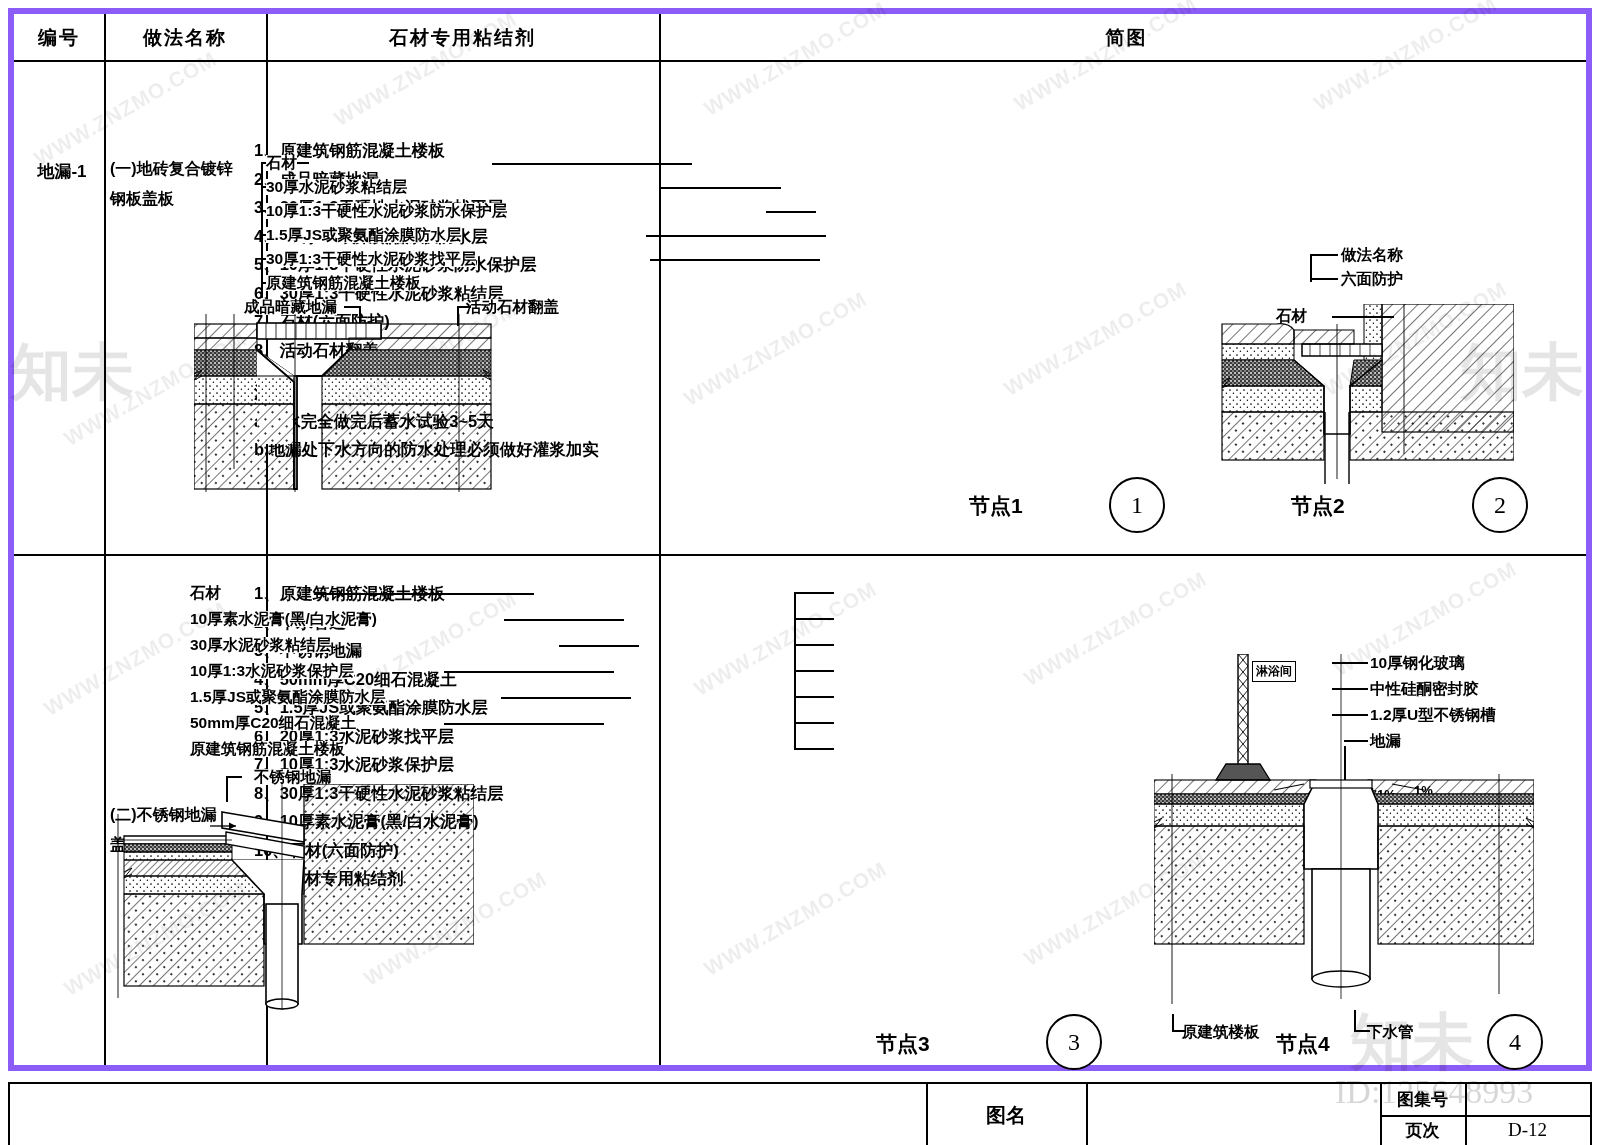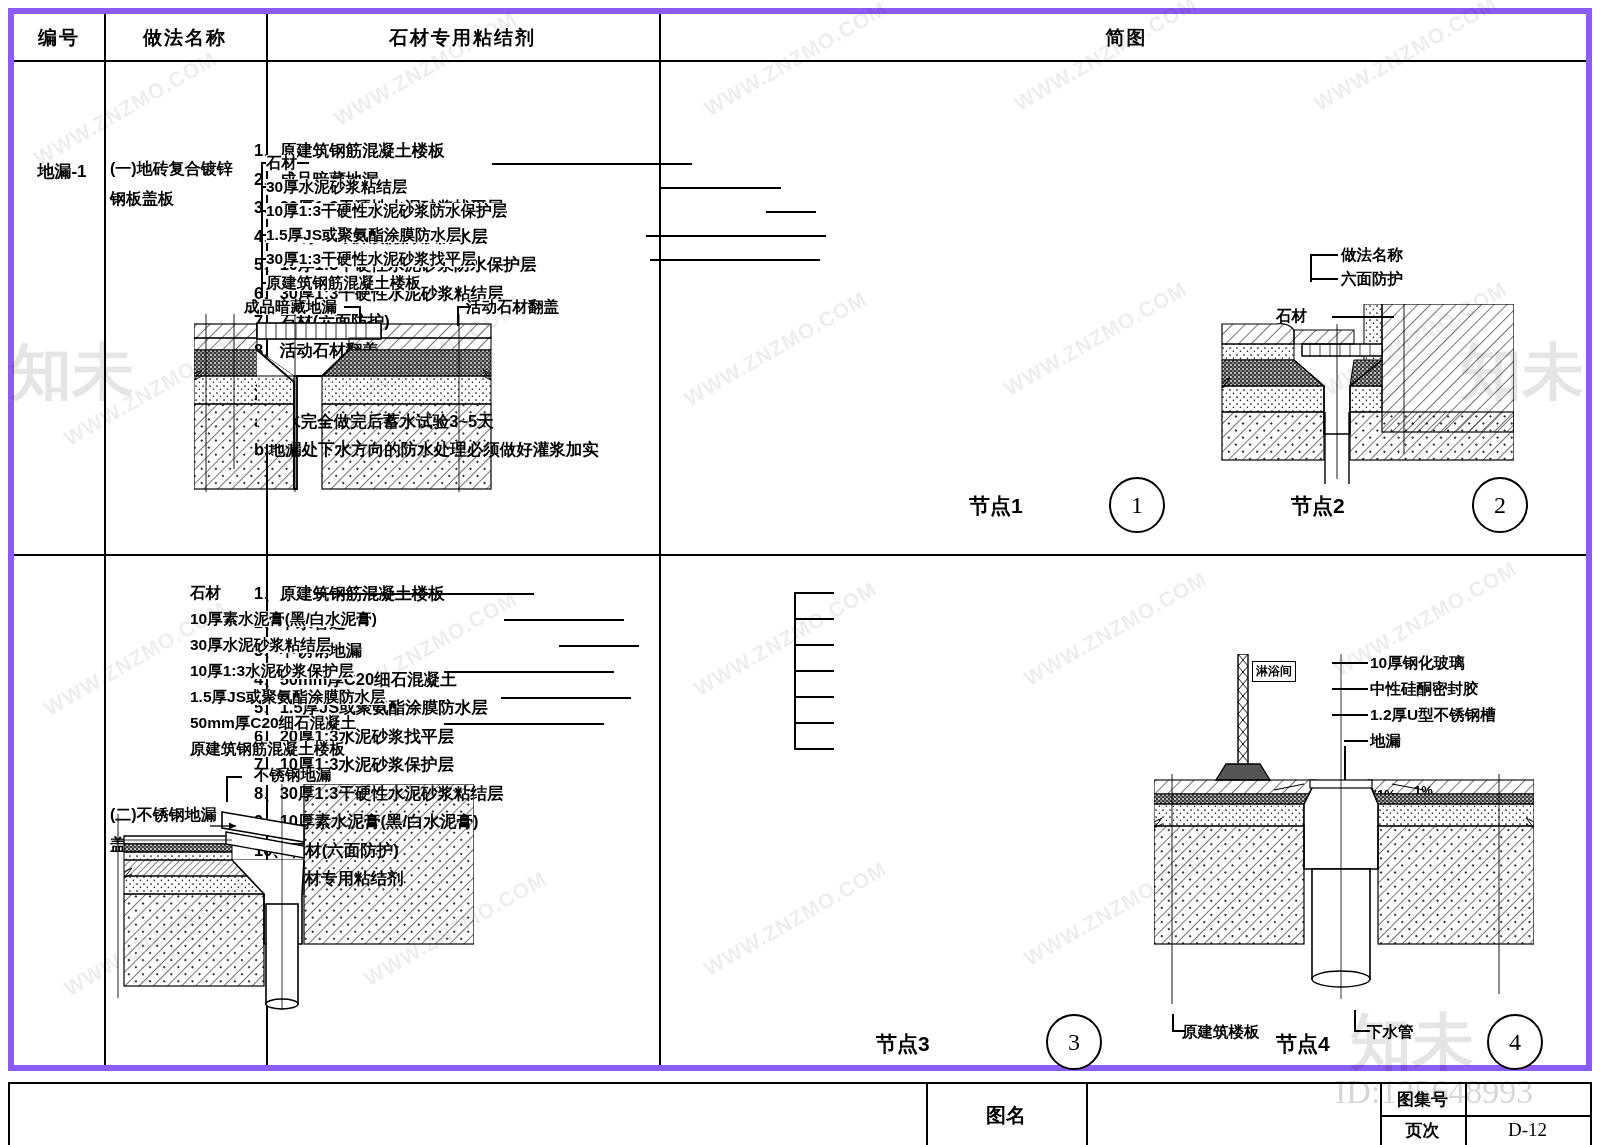--- a/index.html
+++ b/index.html
@@ -285,21 +285,21 @@
     <div class="ll lh" style="left:780px;top:708px;width:40px;"></div>
     <div class="ll lh" style="left:780px;top:734px;width:40px;"></div>
 
     <div class="lab" style="left:176px;top:571px;">石材</div>
     <div class="lab" style="left:176px;top:597px;">10厚素水泥膏(黑/白水泥膏)</div>
     <div class="lab" style="left:176px;top:623px;">30厚水泥砂浆粘结层</div>
     <div class="lab" style="left:176px;top:649px;">10厚1:3水泥砂浆保护层</div>
     <div class="lab" style="left:176px;top:675px;">1.5厚JS或聚氨酯涂膜防水层</div>
     <div class="lab" style="left:176px;top:701px;">50mm厚C20细石混凝土</div>
     <div class="lab" style="left:176px;top:727px;">原建筑钢筋混凝土楼板</div>
-    <div class="lab" style="left:240px;top:755px;font-family:Liberation Mono, monospace;">不锈钢地漏</div>
+    <div class="lab" style="left:240px;top:755px;">不锈钢地漏</div>
     <div class="ll lh" style="left:212px;top:762px;width:16px;"></div>
     <div class="ll lv" style="left:212px;top:762px;height:26px;"></div>
 
     <div class="ll lh" style="left:300px;top:579px;width:220px;"></div>
     <div class="ll lh" style="left:490px;top:605px;width:120px;"></div>
     <div class="ll lh" style="left:545px;top:631px;width:80px;"></div>
     <div class="ll lh" style="left:430px;top:657px;width:170px;"></div>
     <div class="ll lh" style="left:487px;top:683px;width:130px;"></div>
     <div class="ll lh" style="left:430px;top:709px;width:160px;"></div>
 

